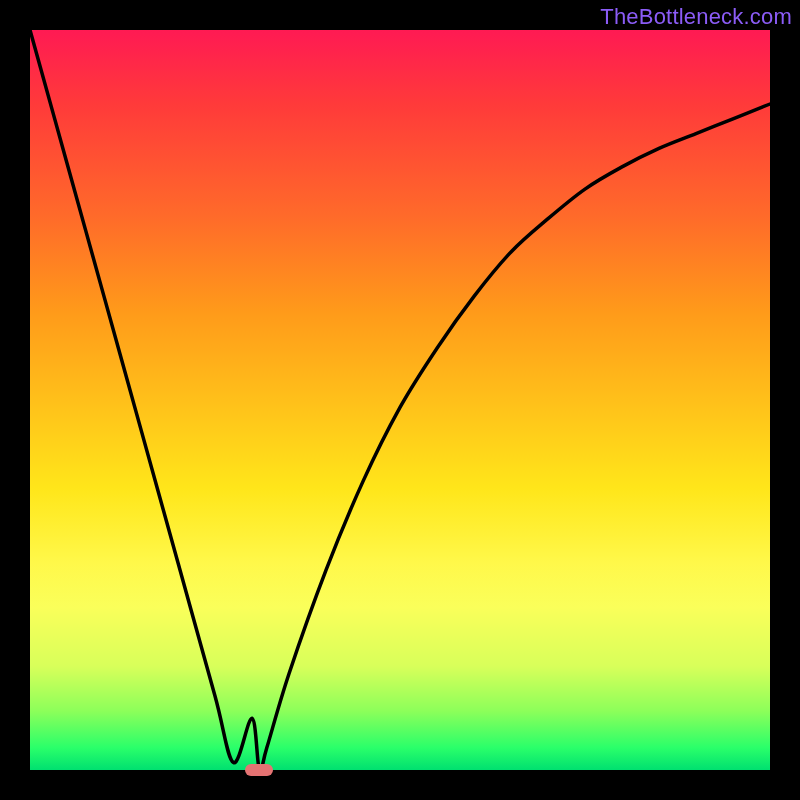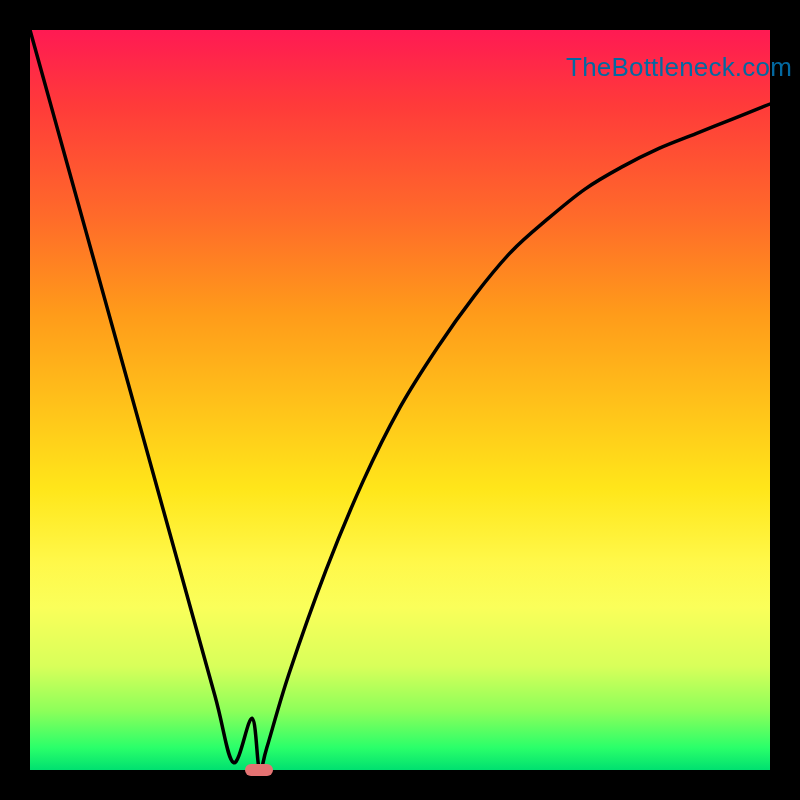--- a/index.html
+++ b/index.html
@@ -28,25 +28,24 @@
       #2aff6a 97%,
       #00e070 100%
     );
     overflow: visible;
   }
   .watermark {
     position: absolute;
     top: 4px;
     right: 8px;
     font-family: Arial, Helvetica, sans-serif;
-    font-size: 26px;
-    color: #0369a1;
+    font-size: 22px;
+    color: #8b5cf6;
     font-weight: 500;
     letter-spacing: 0.2px;
-    margin-top: 48px;
   }
   svg.curve {
     position: absolute;
     left: 0; top: 0;
     width: 740px; height: 740px;
     overflow: visible;
   }
   .marker {
     position: absolute;
     width: 28px;

